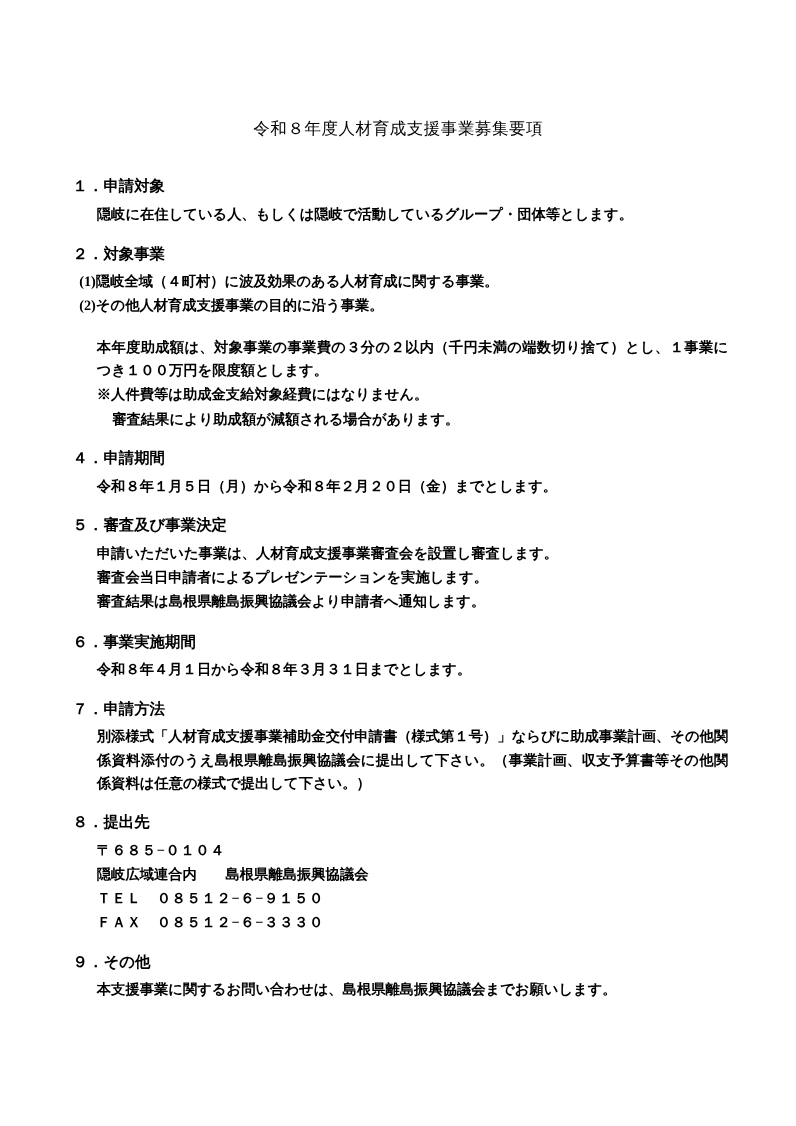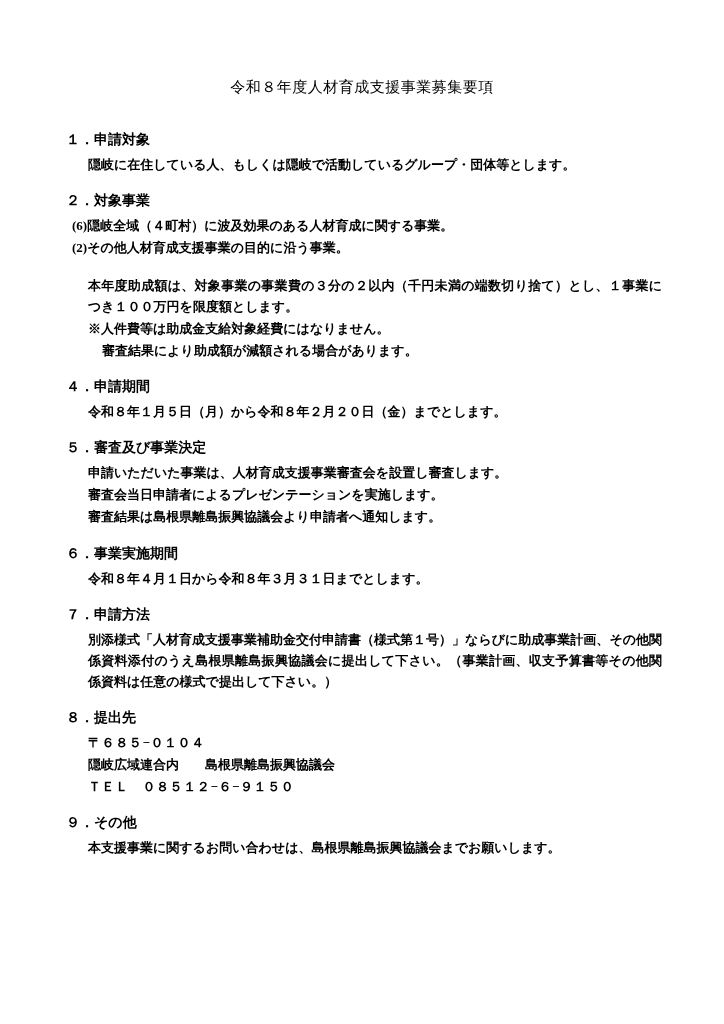--- a/index.html
+++ b/index.html
@@ -12,21 +12,21 @@
     height: 1024px;
     font-family: "Liberation Serif", "DejaVu Serif", serif;
     color: #000000;
     position: relative;
     overflow: hidden;
   }
   .page {
     width: 724px;
     height: 1024px;
     box-sizing: border-box;
-    padding: 78px 58px 40px 58px;
+    padding: 108px 58px 40px 58px;
     position: relative;
   }
   .doc-title {
     text-align: center;
     font-size: 15px;
     letter-spacing: 0.5px;
     margin: 0 0 34px 0;
     font-weight: normal;
   }
   .section {
@@ -69,21 +69,21 @@
   <div class="section">
     <div class="sec-head">１．申請対象</div>
     <div class="sec-body">
       <p>隠岐に在住している人、もしくは隠岐で活動しているグループ・団体等とします。</p>
     </div>
   </div>
 
   <div class="section">
     <div class="sec-head">２．対象事業</div>
     <div class="sec-body">
-      <p class="ind0">(6)隠岐全域（４町村）に波及効果のある人材育成に関する事業。</p>
+      <p class="ind0">(1)隠岐全域（４町村）に波及効果のある人材育成に関する事業。</p>
       <p class="ind0">(2)その他人材育成支援事業の目的に沿う事業。</p>
     </div>
   </div>
 
   <div class="section">
     <div class="sec-body">
       <p>本年度助成額は、対象事業の事業費の３分の２以内（千円未満の端数切り捨て）とし、１事業につき１００万円を限度額とします。</p>
       <p>※人件費等は助成金支給対象経費にはなりません。</p>
       <p class="ind-note">審査結果により助成額が減額される場合があります。</p>
     </div>
@@ -118,20 +118,21 @@
       <p>別添様式「人材育成支援事業補助金交付申請書（様式第１号）」ならびに助成事業計画、その他関係資料添付のうえ島根県離島振興協議会に提出して下さい。（事業計画、収支予算書等その他関係資料は任意の様式で提出して下さい。）</p>
     </div>
   </div>
 
   <div class="section">
     <div class="sec-head">８．提出先</div>
     <div class="sec-body">
       <p class="mono-wide">〒６８５−０１０４</p>
       <p>隠岐広域連合内　　島根県離島振興協議会</p>
       <p class="mono-wide">ＴＥＬ　０８５１２−６−９１５０</p>
+      <p class="mono-wide">ＦＡＸ　０８５１２−６−３３３０</p>
     </div>
   </div>
 
   <div class="section">
     <div class="sec-head">９．その他</div>
     <div class="sec-body">
       <p>本支援事業に関するお問い合わせは、島根県離島振興協議会までお願いします。</p>
     </div>
   </div>
 

